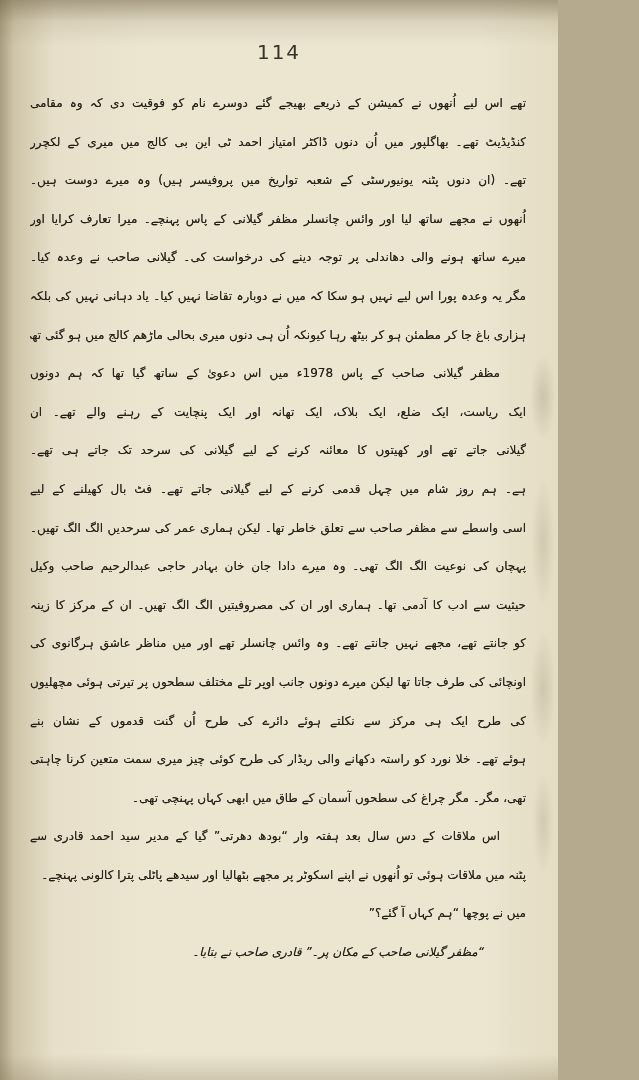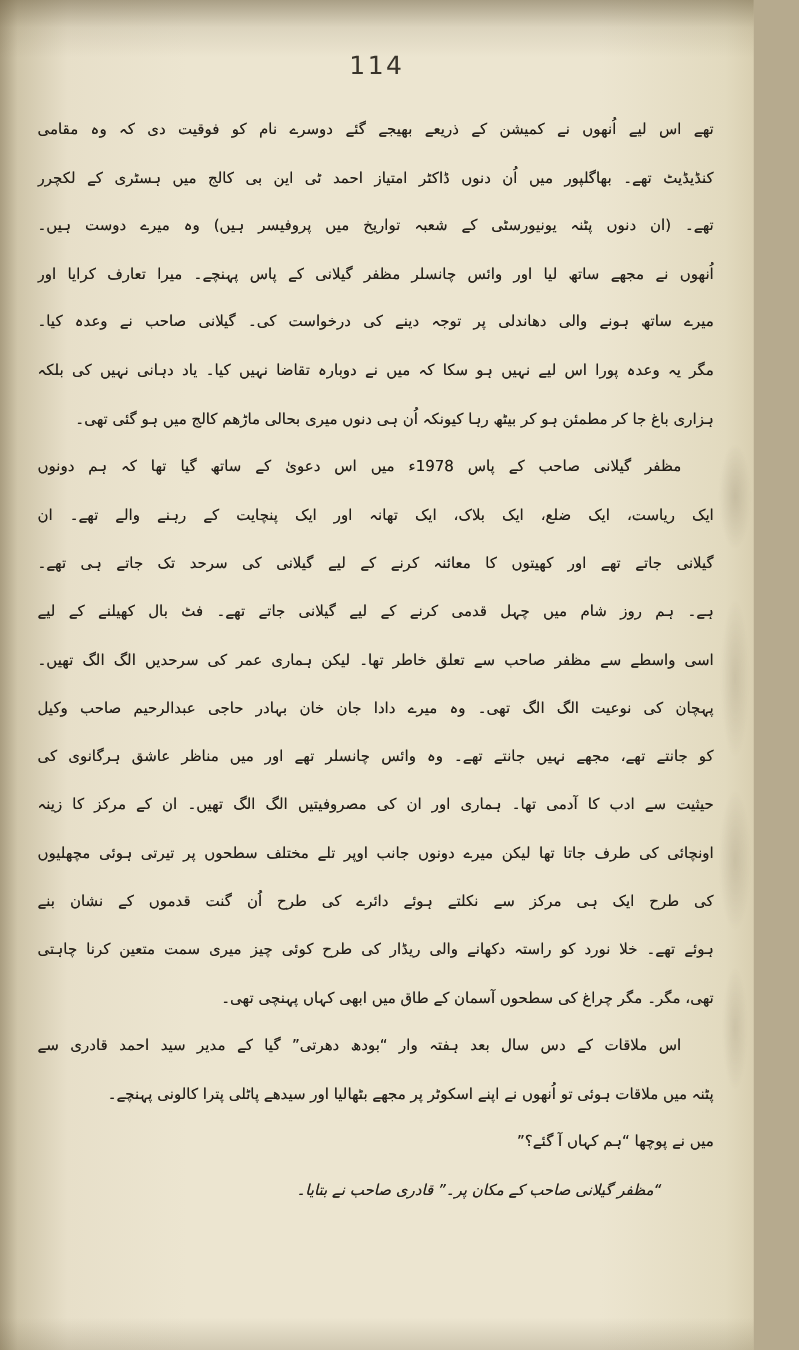--- a/index.html
+++ b/index.html
@@ -2,21 +2,21 @@
 <html lang="ur"><head>
 <meta charset="utf-8">
 <style>
   html,body{margin:0;padding:0;}
   body{
     width:639px;height:1080px;overflow:hidden;
     background:#b6aa8e;
     font-family:"DejaVu Sans",sans-serif;
   }
   .scan{
-    position:relative;width:603px;height:1080px;
+    position:relative;width:558px;height:1080px;
     background:
       linear-gradient(180deg, rgba(104,90,60,.50) 0px, rgba(104,90,60,.12) 22px, rgba(104,90,60,0) 46px),
       linear-gradient(0deg,   rgba(104,90,60,.22) 0px, rgba(104,90,60,0) 26px),
       linear-gradient(90deg,  #a99d80 0px, #cfc5a9 14px, #e7dfc9 54px, #ece5d0 150px, #ece5d0 480px, #e2dabf 580px, #d2c7a7 620px, #c4b897 639px);
   }
   
   .ghost{
     position:absolute;top:330px;right:2px;width:26px;height:560px;
     background:
       radial-gradient(18px 60px at 50% 12%, rgba(90,75,50,.18), transparent 70%),
@@ -59,37 +59,37 @@
 
 <div class="scan">
   <div class="ghost"></div>
 
   <div class="page-number">114</div>
 
   <div class="text-block">
 
     <div class="para">
       <div class="ln">تھے اس لیے اُنھوں نے کمیشن کے ذریعے بھیجے گئے دوسرے نام کو فوقیت دی کہ وہ مقامی</div>
-      <div class="ln">کنڈیڈیٹ تھے۔ بھاگلپور میں اُن دنوں ڈاکٹر امتیاز احمد ٹی این بی کالج میں ہسٹری کے لکچرر</div>
+      <div class="ln">کنڈیڈیٹ تھے۔ بھاگلپور میں اُن دنوں ڈاکٹر امتیاز احمد ٹی این بی کالج میں میری کے لکچرر</div>
       <div class="ln">تھے۔ (ان دنوں پٹنہ یونیورسٹی کے شعبہ تواریخ میں پروفیسر ہیں) وہ میرے دوست ہیں۔</div>
       <div class="ln">اُنھوں نے مجھے ساتھ لیا اور وائس چانسلر مظفر گیلانی کے پاس پہنچے۔ میرا تعارف کرایا اور</div>
       <div class="ln">میرے ساتھ ہونے والی دھاندلی پر توجہ دینے کی درخواست کی۔ گیلانی صاحب نے وعدہ کیا۔</div>
       <div class="ln">مگر یہ وعدہ پورا اس لیے نہیں ہو سکا کہ میں نے دوبارہ تقاضا نہیں کیا۔ یاد دہانی نہیں کی بلکہ</div>
       <div class="ln last">ہزاری باغ جا کر مطمئن ہو کر بیٹھ رہا کیونکہ اُن ہی دنوں میری بحالی ماڑھم کالج میں ہو گئی تھی۔</div>
     </div>
 
     <div class="para">
       <div class="ln ind">مظفر گیلانی صاحب کے پاس 1978ء میں اس دعویٰ کے ساتھ گیا تھا کہ ہم دونوں</div>
       <div class="ln">ایک ریاست، ایک ضلع، ایک بلاک، ایک تھانہ اور ایک پنچایت کے رہنے والے تھے۔ ان</div>
       <div class="ln">گیلانی جاتے تھے اور کھیتوں کا معائنہ کرنے کے لیے گیلانی کی سرحد تک جاتے ہی تھے۔</div>
       <div class="ln">ہے۔ ہم روز شام میں چہل قدمی کرنے کے لیے گیلانی جاتے تھے۔ فٹ بال کھیلنے کے لیے</div>
       <div class="ln">اسی واسطے سے مظفر صاحب سے تعلق خاطر تھا۔ لیکن ہماری عمر کی سرحدیں الگ الگ تھیں۔</div>
       <div class="ln">پہچان کی نوعیت الگ الگ تھی۔ وہ میرے دادا جان خان بہادر حاجی عبدالرحیم صاحب وکیل</div>
+      <div class="ln">حیثیت سے ادب کا آدمی تھا۔ ہماری اور ان کی مصروفیتیں الگ الگ تھیں۔ ان کے مرکز کا زینہ</div>
       <div class="ln">کو جانتے تھے، مجھے نہیں جانتے تھے۔ وہ وائس چانسلر تھے اور میں مناظر عاشق ہرگانوی کی</div>
-      <div class="ln">حیثیت سے ادب کا آدمی تھا۔ ہماری اور ان کی مصروفیتیں الگ الگ تھیں۔ ان کے مرکز کا زینہ</div>
       <div class="ln">اونچائی کی طرف جاتا تھا لیکن میرے دونوں جانب اوپر تلے مختلف سطحوں پر تیرتی ہوئی مچھلیوں</div>
       <div class="ln">کی طرح ایک ہی مرکز سے نکلتے ہوئے دائرے کی طرح اُن گنت قدموں کے نشان بنے</div>
       <div class="ln">ہوئے تھے۔ خلا نورد کو راستہ دکھانے والی ریڈار کی طرح کوئی چیز میری سمت متعین کرنا چاہتی</div>
       <div class="ln last">تھی، مگر۔ مگر چراغ کی سطحوں آسمان کے طاق میں ابھی کہاں پہنچی تھی۔</div>
     </div>
 
     <div class="para">
       <div class="ln ind">اس ملاقات کے دس سال بعد ہفتہ وار “بودھ دھرتی” گیا کے مدیر سید احمد قادری سے</div>
       <div class="ln last">پٹنہ میں ملاقات ہوئی تو اُنھوں نے اپنے اسکوٹر پر مجھے بٹھالیا اور سیدھے پاٹلی پترا کالونی پہنچے۔</div>
     </div>

